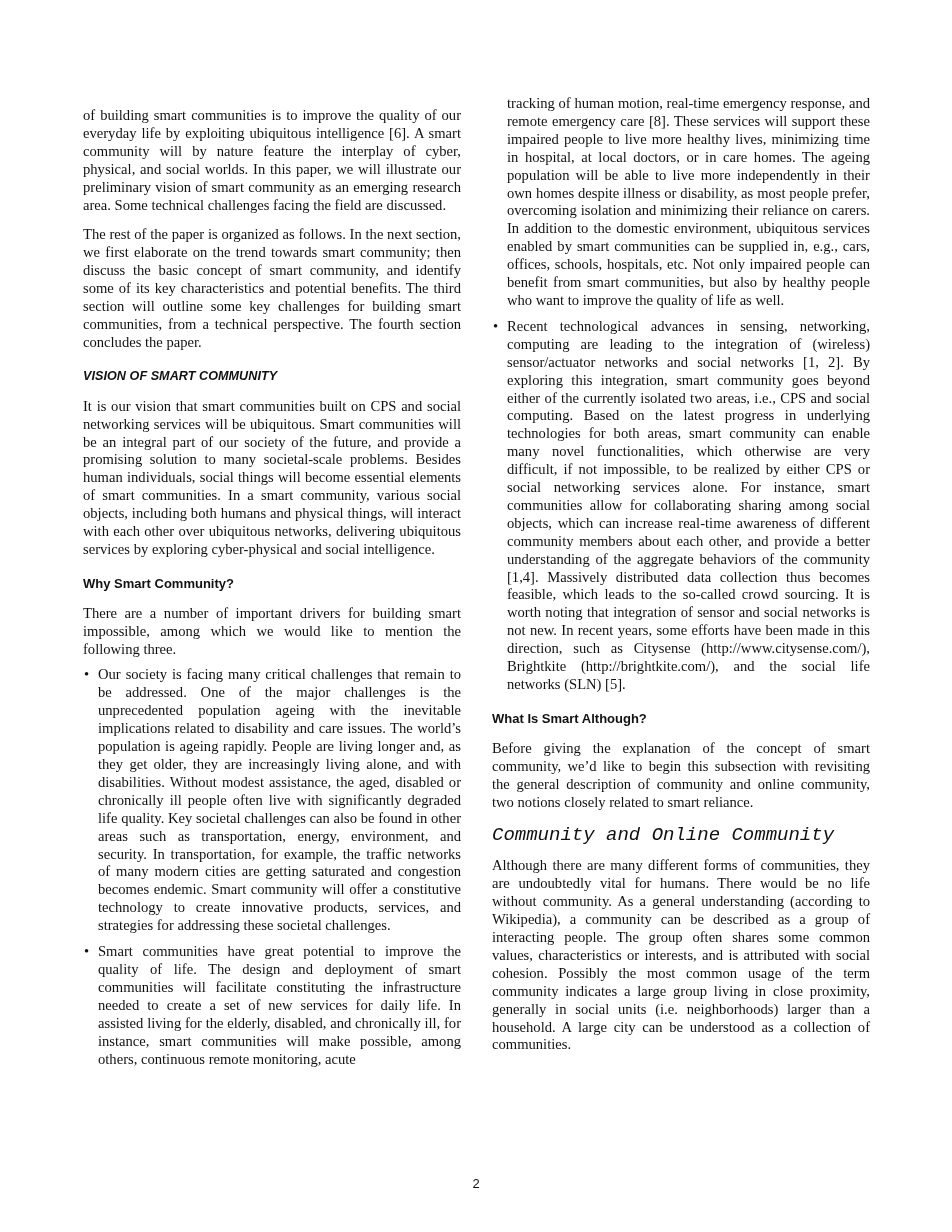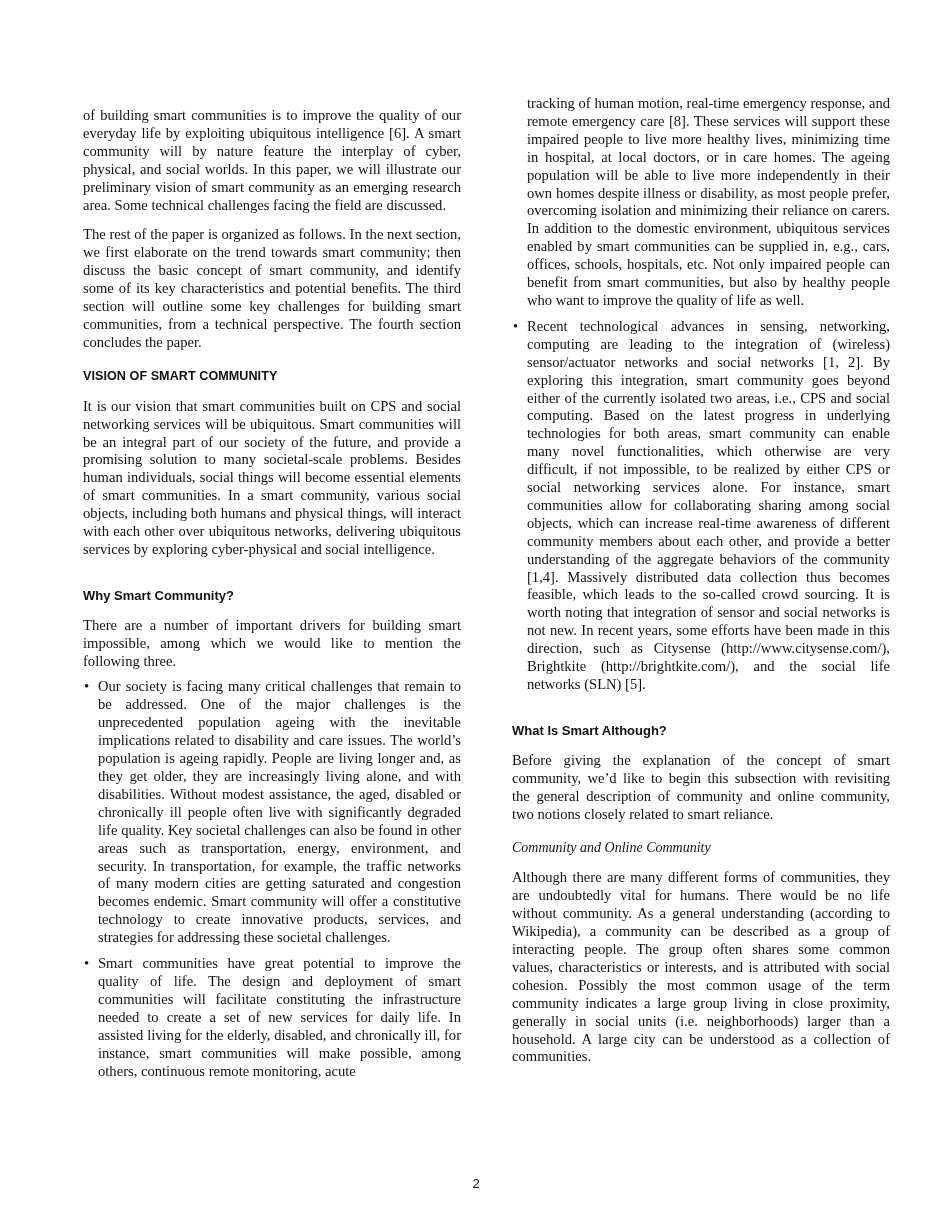--- a/index.html
+++ b/index.html
@@ -1,23 +1,23 @@
 <!DOCTYPE html>
 <html><head>
 <meta charset="utf-8">
 <style>
   html, body { margin: 0; padding: 0; background: #ffffff; }
   body { width: 952px; height: 1232px; position: relative; overflow: hidden; color: #111; }
   .col { position: absolute; top: 95px; width: 378px; font-family: "Liberation Serif", serif; font-size: 14.6px; line-height: 17.9px; }
   .col.left { left: 83px; }
-  .col.right { left: 512px; }
+  .col.right { left: 492px; }
   p { margin: 12px 0 8px 0; text-align: justify; }
-  .h1 { font-family: "Liberation Sans", sans-serif; font-weight: bold; font-size: 12.6px; line-height: 17.9px; margin-top: 16px; letter-spacing: 0.05px; }
-  .h2 { font-family: "Liberation Sans", sans-serif; font-weight: bold; font-size: 13px; line-height: 17.9px; margin-top: 28px; }
-  .h3 { font-family: Liberation Serif, serif; font-style: italic; font-size: 14px; line-height: 17.9px; margin-top: 16px; }
+  .h1 { font-family: "Liberation Sans", sans-serif; font-weight: bold; font-size: 12.6px; line-height: 17.9px; margin-top: 16px; letter-spacing: 0.05px; font-style: italic; }
+  .h2 { font-family: "Liberation Sans", sans-serif; font-weight: bold; font-size: 13px; line-height: 17.9px; margin-top: 16px; }
+  .h3 { font-family: Liberation Mono, monospace; font-style: italic; font-size: 19px; line-height: 17.9px; margin-top: 16px; }
   ul { margin: 0 0 8px 0; padding: 0; list-style: none; }
   li { position: relative; padding-left: 15px; text-align: justify; margin-bottom: 8px; }
   li .bullet { position: absolute; left: 1px; top: 0; }
   .cont { text-align: justify; margin: 0 0 8px 15px; }
   .pagenum { position: absolute; top: 1176px; left: 0; width: 952px; text-align: center; font-family: "Liberation Sans", sans-serif; font-size: 13px; }
 </style>
 </head>
 <body>
 
 <div class="col left">

